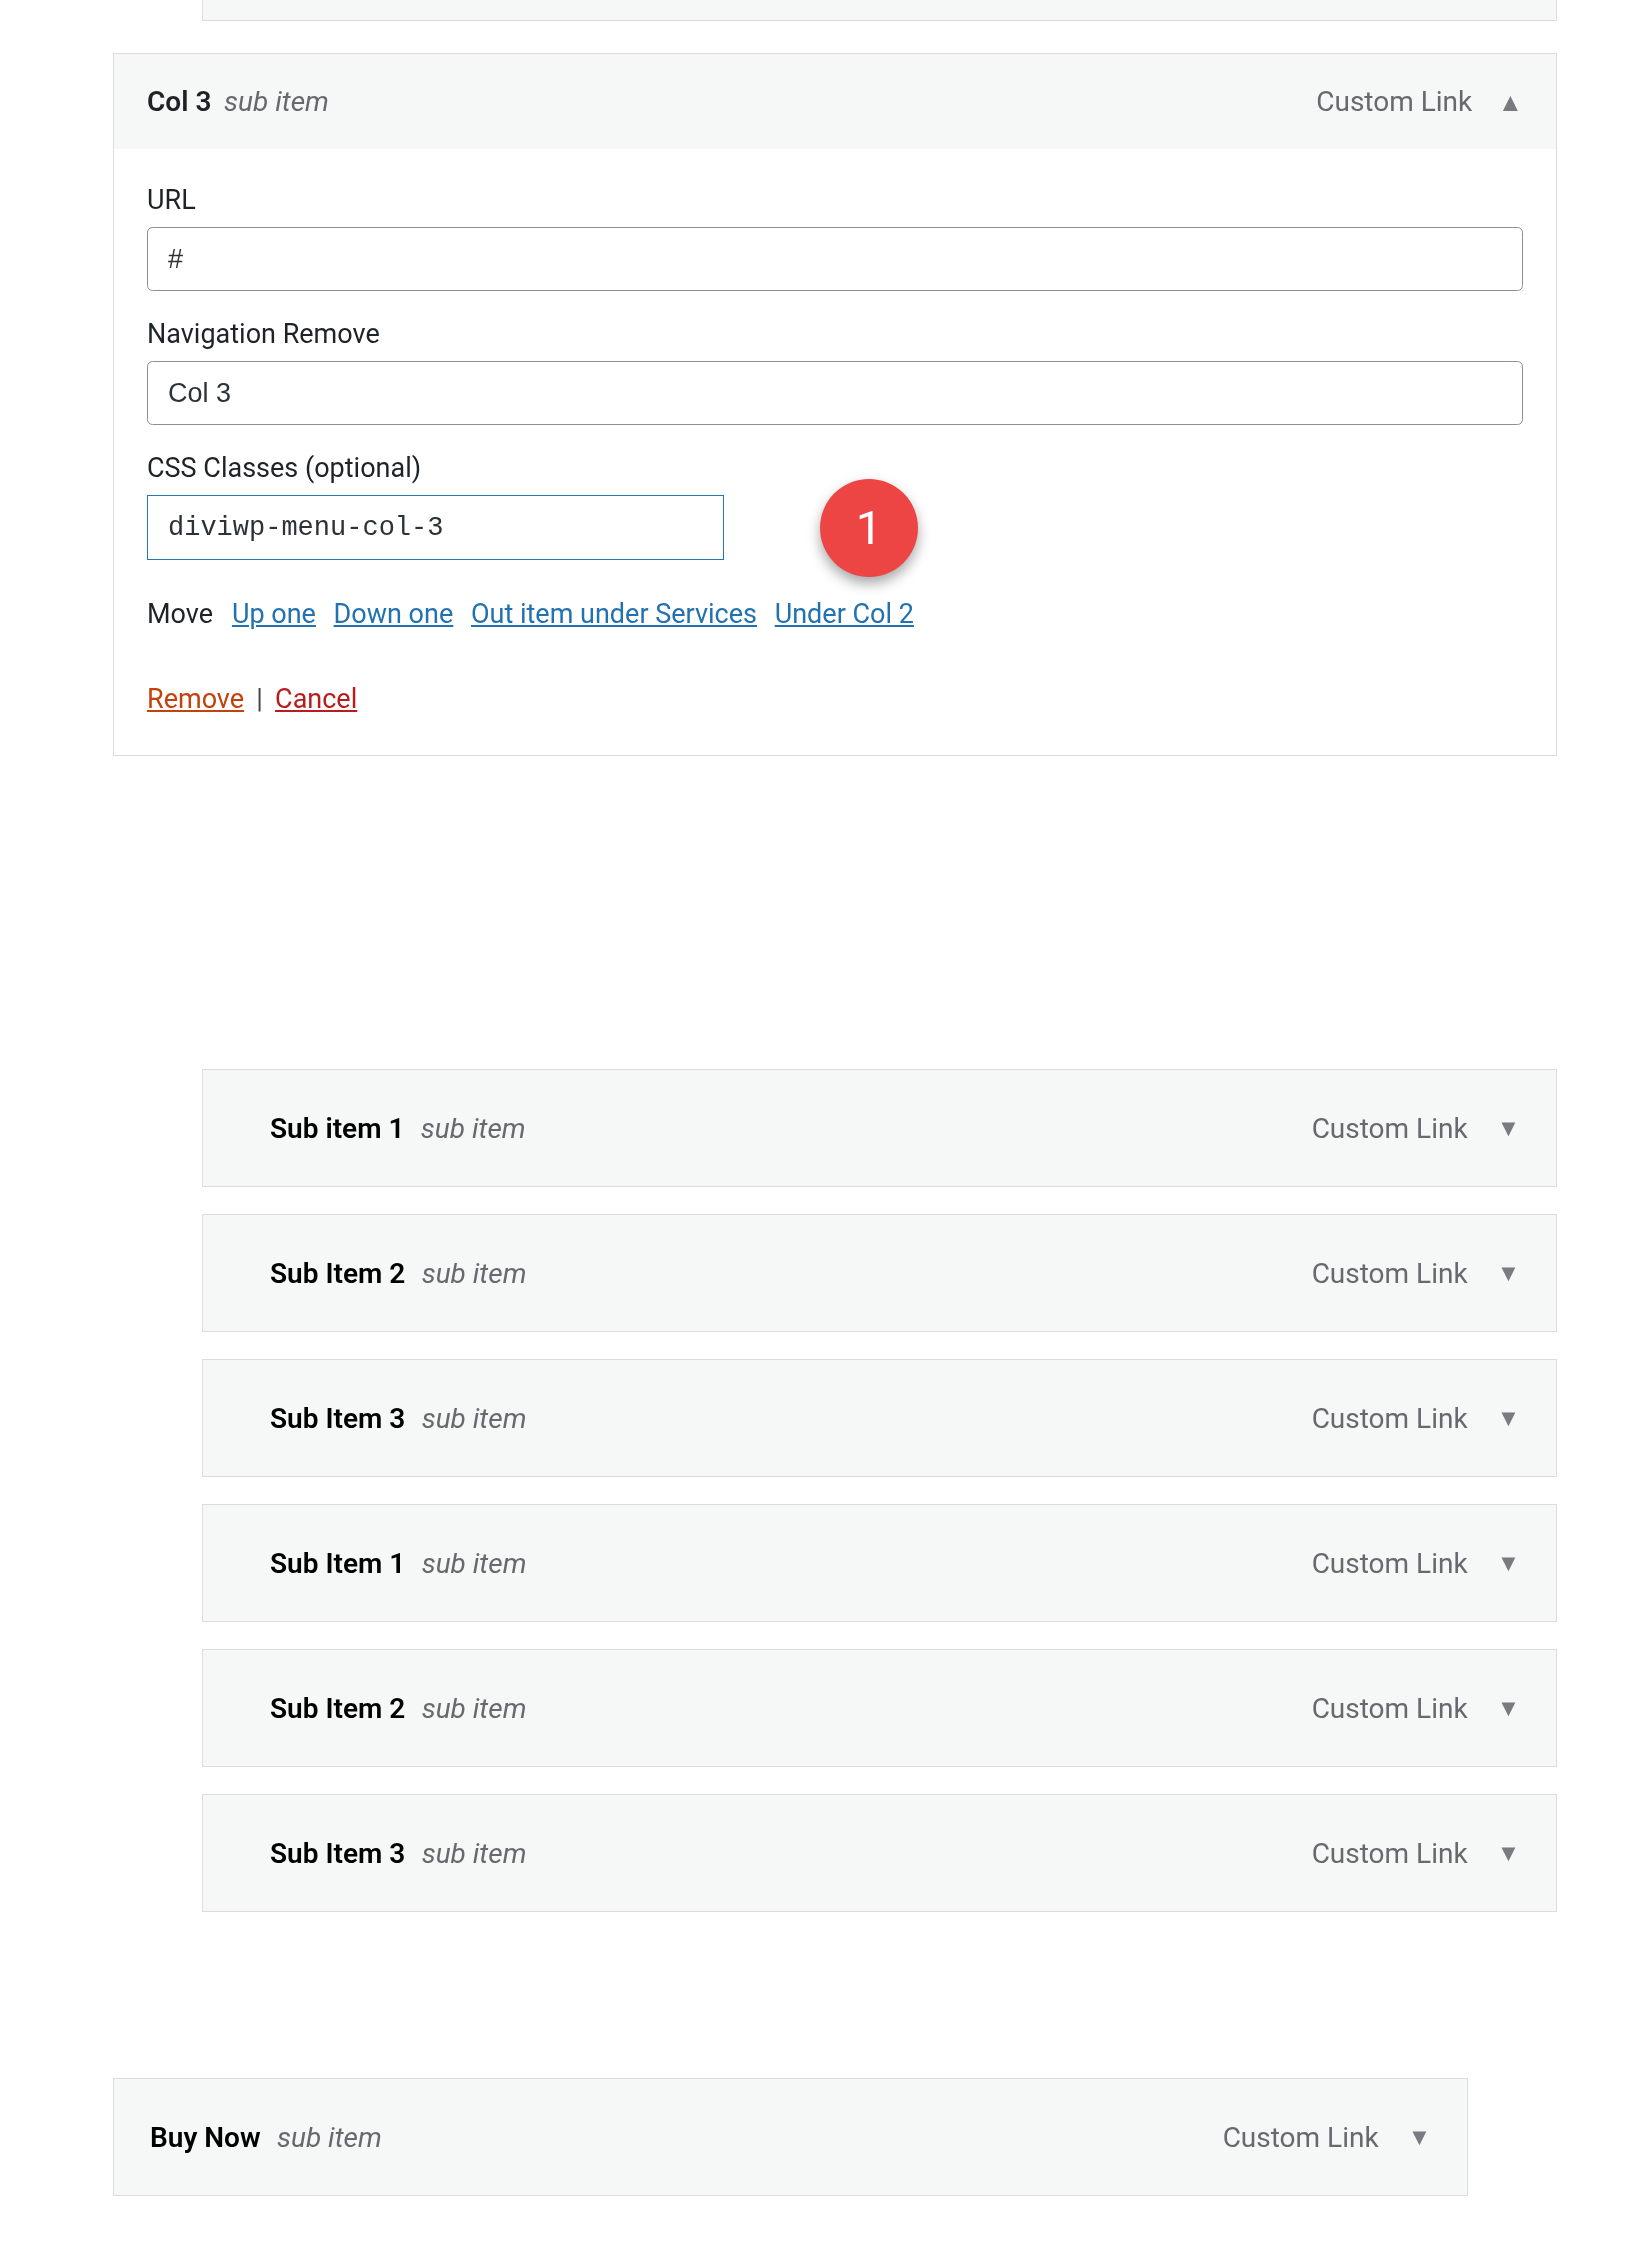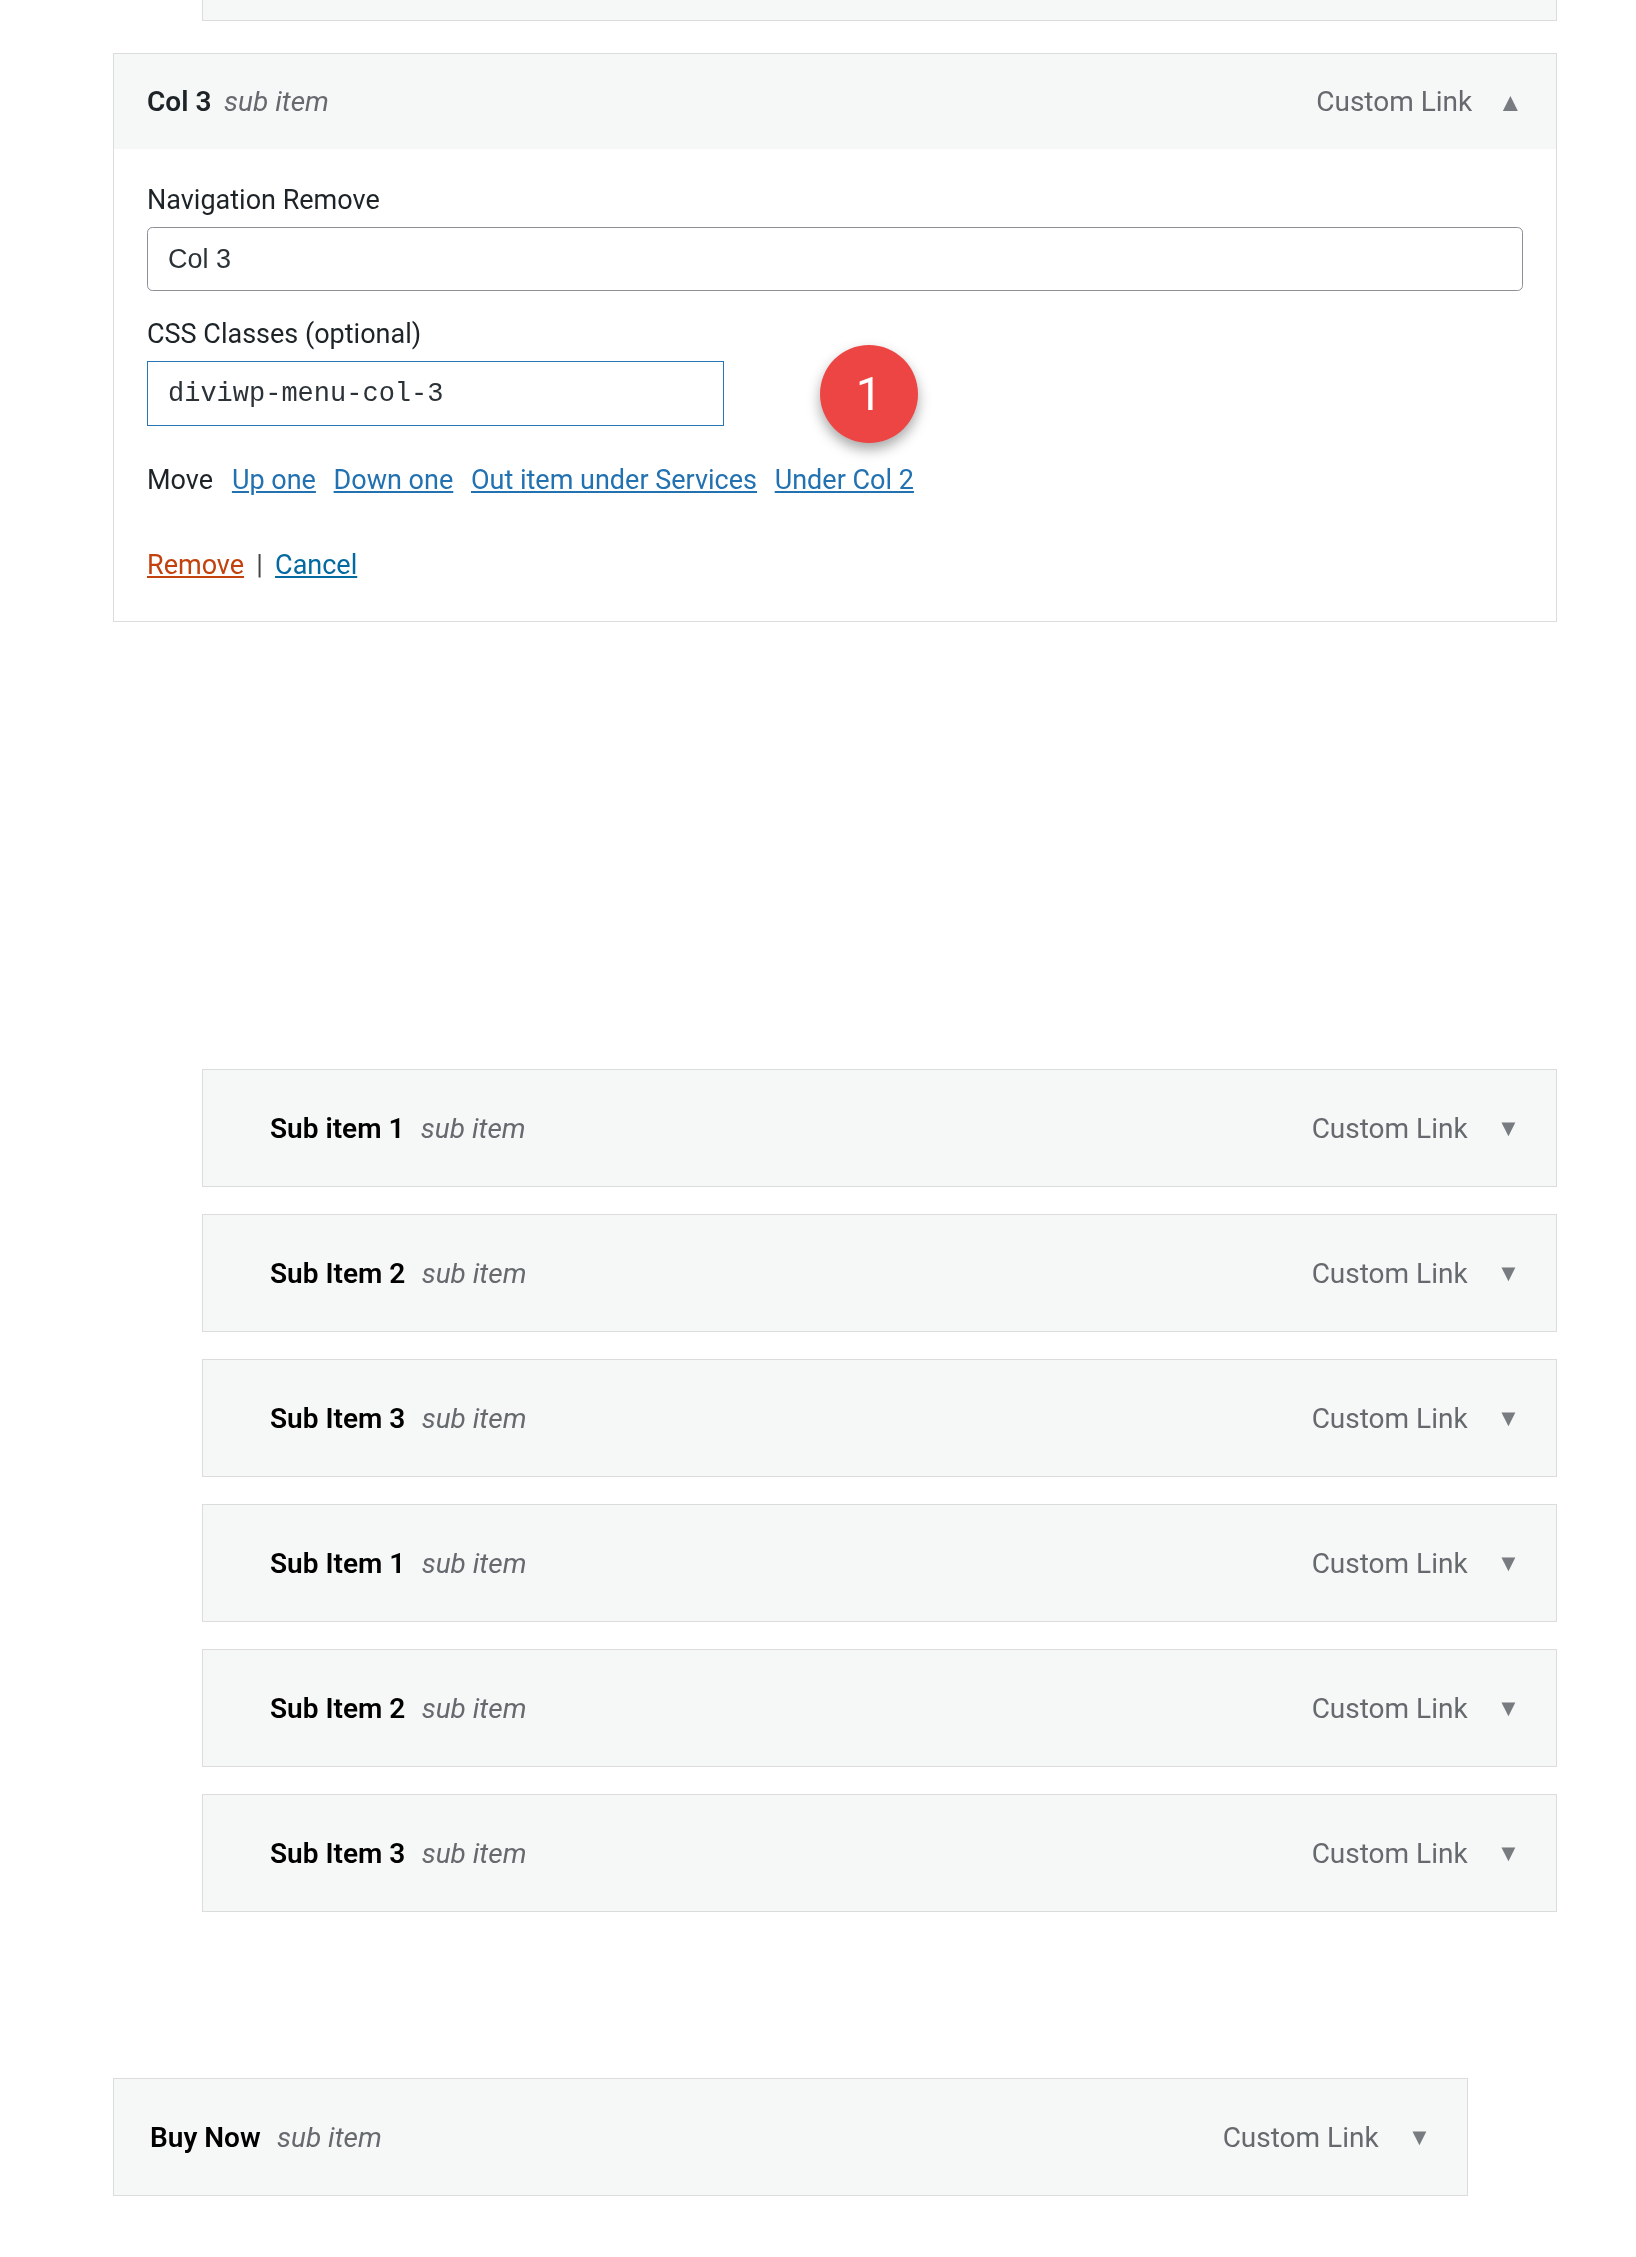--- a/index.html
+++ b/index.html
@@ -130,21 +130,21 @@
     color: #2271b1;
     text-decoration: underline;
     margin: 0 5.5px;
   }
 
   .actions-line {
     margin-top: 53px;
     font-size: 27px;
   }
   .actions-line a.remove { color: #c2410c; }
-  .actions-line a.cancel { color: #0369a1; text-decoration: underline; }
+  .actions-line a.cancel { color: #b91c1c; text-decoration: underline; }
   .actions-line .sep { color: #444; margin: 0 5.5px; }
 
   
   .sub-list {
     position: absolute;
     left: 202px;
     top: 1069px;
     width: 1355px;
   }
   .sub-item-row {
@@ -188,20 +188,24 @@
     <div class="item-header">
       <span class="item-title">Col 3</span>
       <span class="item-subtitle">sub item</span>
       <div class="header-right">
         <span class="type-label">Custom Link</span>
         <span class="toggle-arrow">▲</span>
       </div>
     </div>
     <div class="item-body">
 
+      <div class="field-block">
+        <label class="field-label">URL</label>
+        <input class="text-input" type="text" value="#" style="">
+      </div>
 
       <div class="field-block">
         <label class="field-label">Navigation Remove</label>
         <input class="text-input" type="text" value="Col 3" style="">
       </div>
 
       <div class="field-block">
         <label class="field-label">CSS Classes (optional)</label>
         <div class="css-wrap">
           <input class="css-input" type="text" value="diviwp-menu-col-3" style="">

